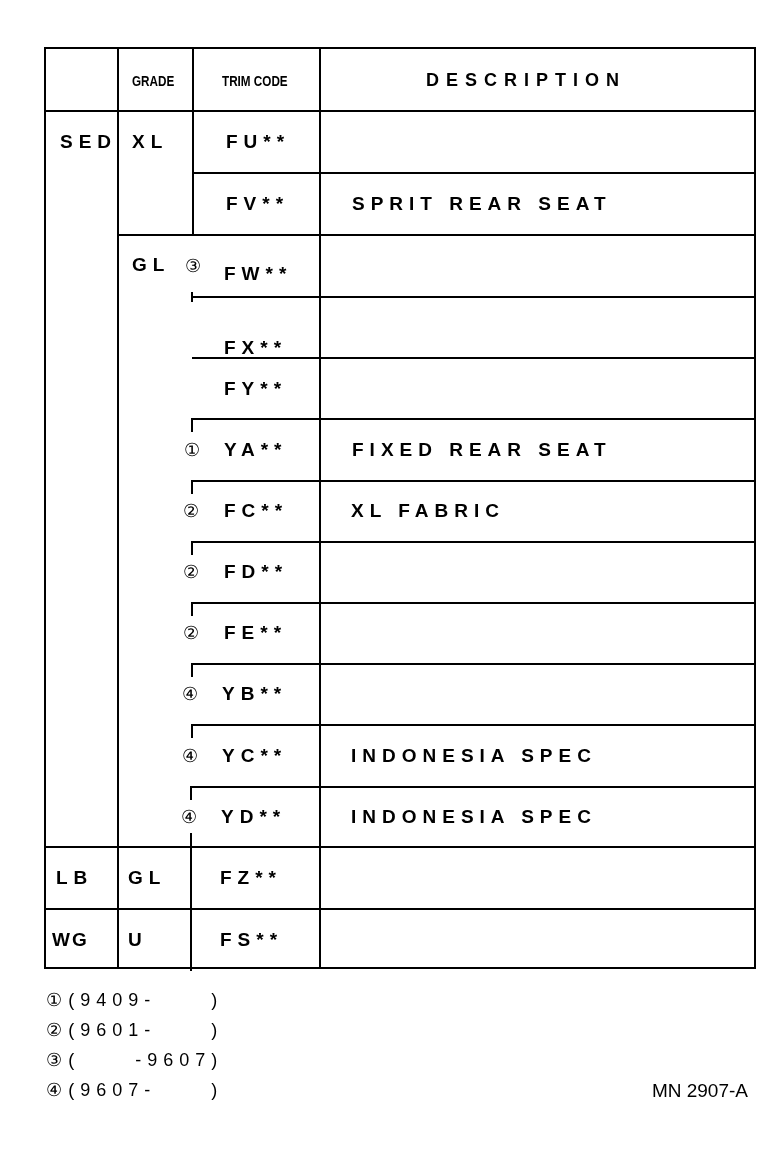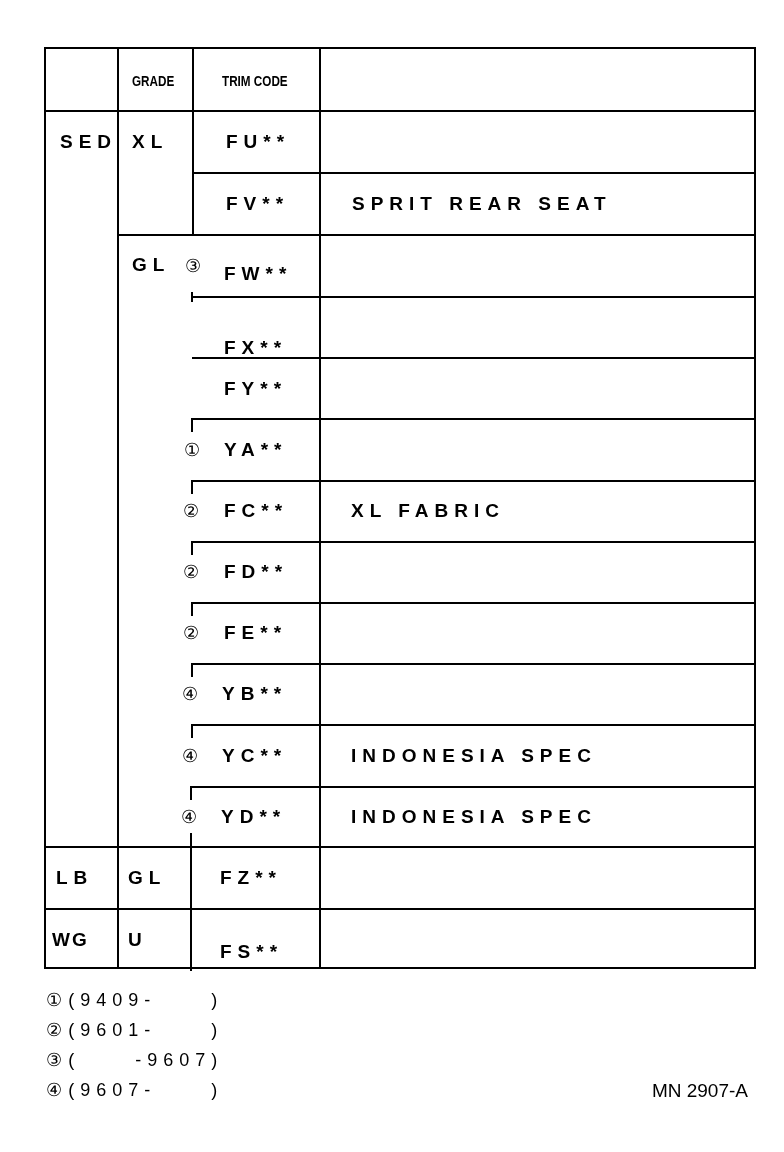--- a/index.html
+++ b/index.html
@@ -55,20 +55,23 @@
   <div class="tick" style="left:145px; top:675px; height:14px;"></div>
   <div class="tick" style="left:144px; top:737px; height:14px;"></div>
   <div class="tick" style="left:144px; top:784px; height:14px;"></div>
 
   <div class="cell" style="left:86px; top:18px; height:26px;">
       <span class="hdr">GRADE</span>
     </div>
   <div class="cell" style="left:176px; top:18px; height:26px;">
       <span class="hdr">TRIM CODE</span>
     </div>
+  <div class="cell" style="left:380px; top:18px; height:26px;">
+      <span class="hdr-desc">DESCRIPTION</span>
+    </div>
 
   <div class="cell" style="left:14px; top:80px; height:26px;">SED</div>
   <div class="cell" style="left:86px; top:80px; height:26px;">XL</div>
   <div class="cell" style="left:86px; top:203px; height:26px;">GL</div>
   <div class="cell" style="left:10px; top:816px; height:26px;">LB</div>
   <div class="cell" style="left:82px; top:816px; height:26px;">GL</div>
   <div class="cell" style="left:6px; top:878px; height:26px; letter-spacing:2px;">WG</div>
   <div class="cell" style="left:82px; top:878px; height:26px;">U</div>
 
   <span class="circ" style="left:139px; top:206px;">③</span>
@@ -86,23 +89,24 @@
   <div class="cell" style="left:178px; top:266px; height:26px;margin-top:20px;">FX**</div>
   <div class="cell" style="left:178px; top:327px; height:26px;">FY**</div>
   <div class="cell" style="left:178px; top:388px; height:26px;">YA**</div>
   <div class="cell" style="left:178px; top:449px; height:26px;">FC**</div>
   <div class="cell" style="left:178px; top:510px; height:26px;">FD**</div>
   <div class="cell" style="left:178px; top:571px; height:26px;">FE**</div>
   <div class="cell" style="left:176px; top:632px; height:26px;">YB**</div>
   <div class="cell" style="left:176px; top:694px; height:26px;">YC**</div>
   <div class="cell" style="left:175px; top:755px; height:26px;">YD**</div>
   <div class="cell" style="left:174px; top:816px; height:26px;">FZ**</div>
-  <div class="cell" style="left:174px; top:878px; height:26px;margin-top:12px;">FS**</div>
+  <div class="cell" style="left:174px; top:878px; height:26px;">FS**</div>
 
   <div class="cell" style="left:306px; top:142px; height:26px;">SPRIT REAR SEAT</div>
+  <div class="cell" style="left:306px; top:388px; height:26px;">FIXED REAR SEAT</div>
   <div class="cell" style="left:305px; top:449px; height:26px;">XL FABRIC</div>
   <div class="cell" style="left:305px; top:694px; height:26px;">INDONESIA SPEC</div>
   <div class="cell" style="left:305px; top:755px; height:26px;">INDONESIA SPEC</div>
 </div>
 
 <div class="note" style="top:989px;">①(9409-     )</div>
 <div class="note" style="top:1019px;">②(9601-     )</div>
 <div class="note" style="top:1049px;">③(     -9607)</div>
 <div class="note" style="top:1079px;">④(9607-     )</div>
 

